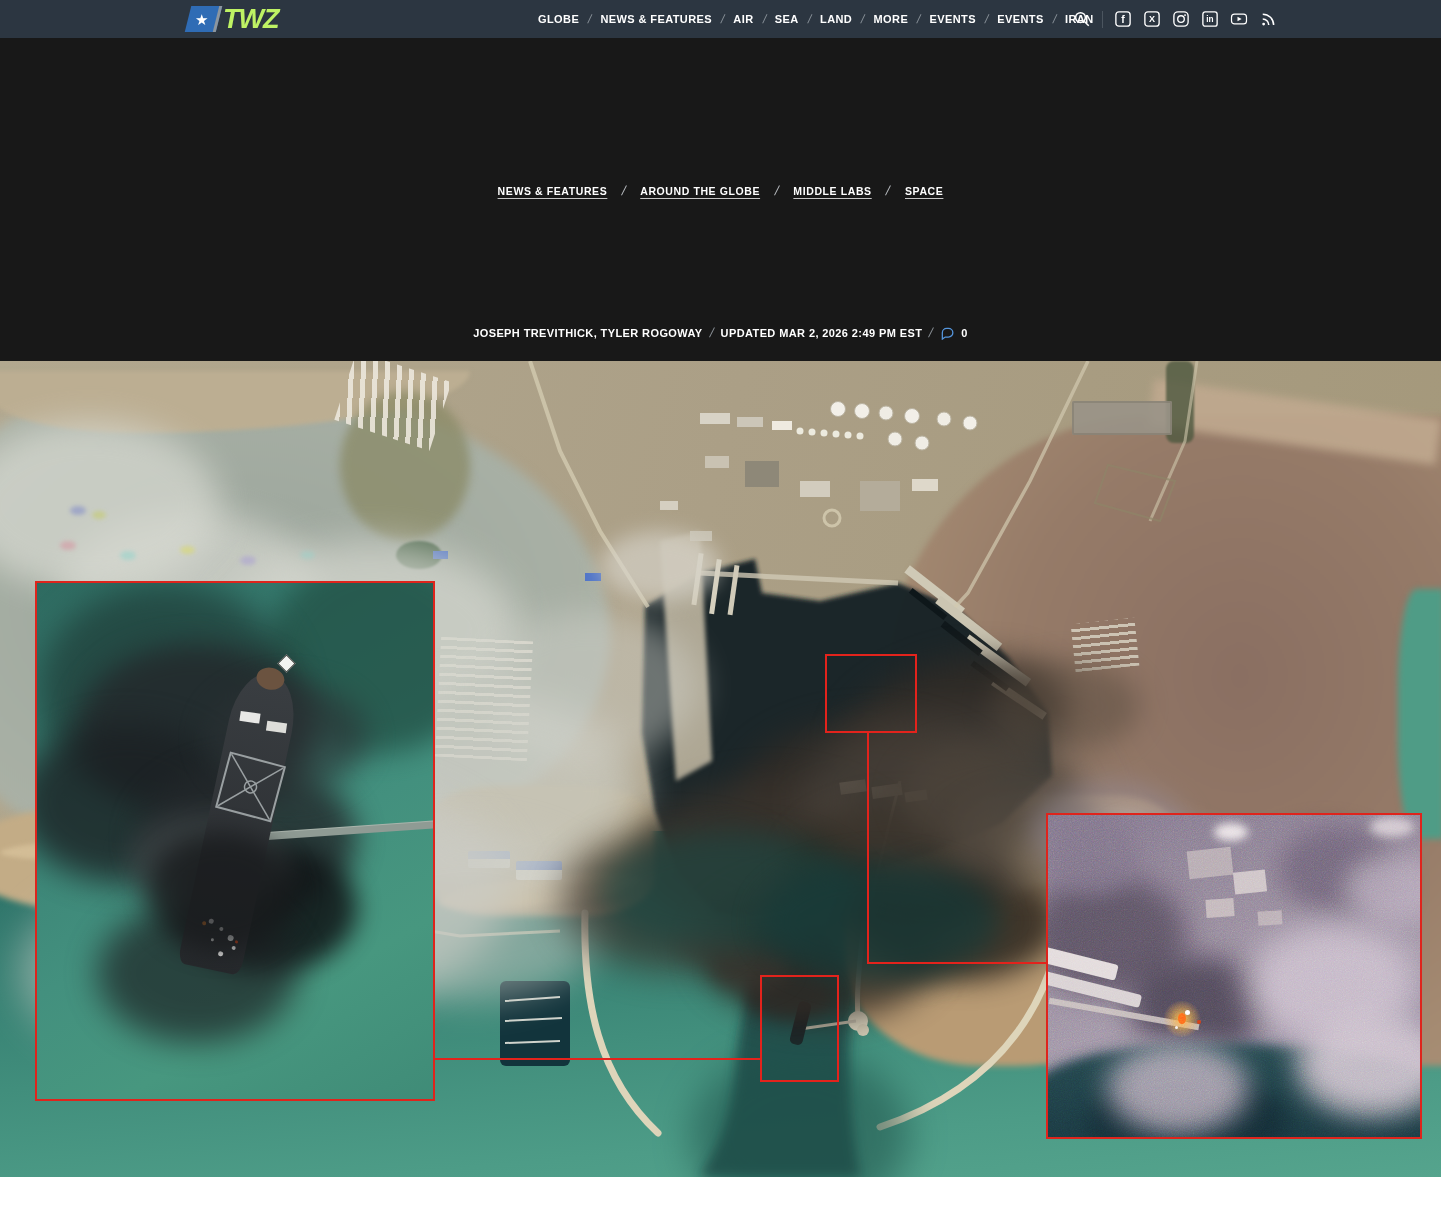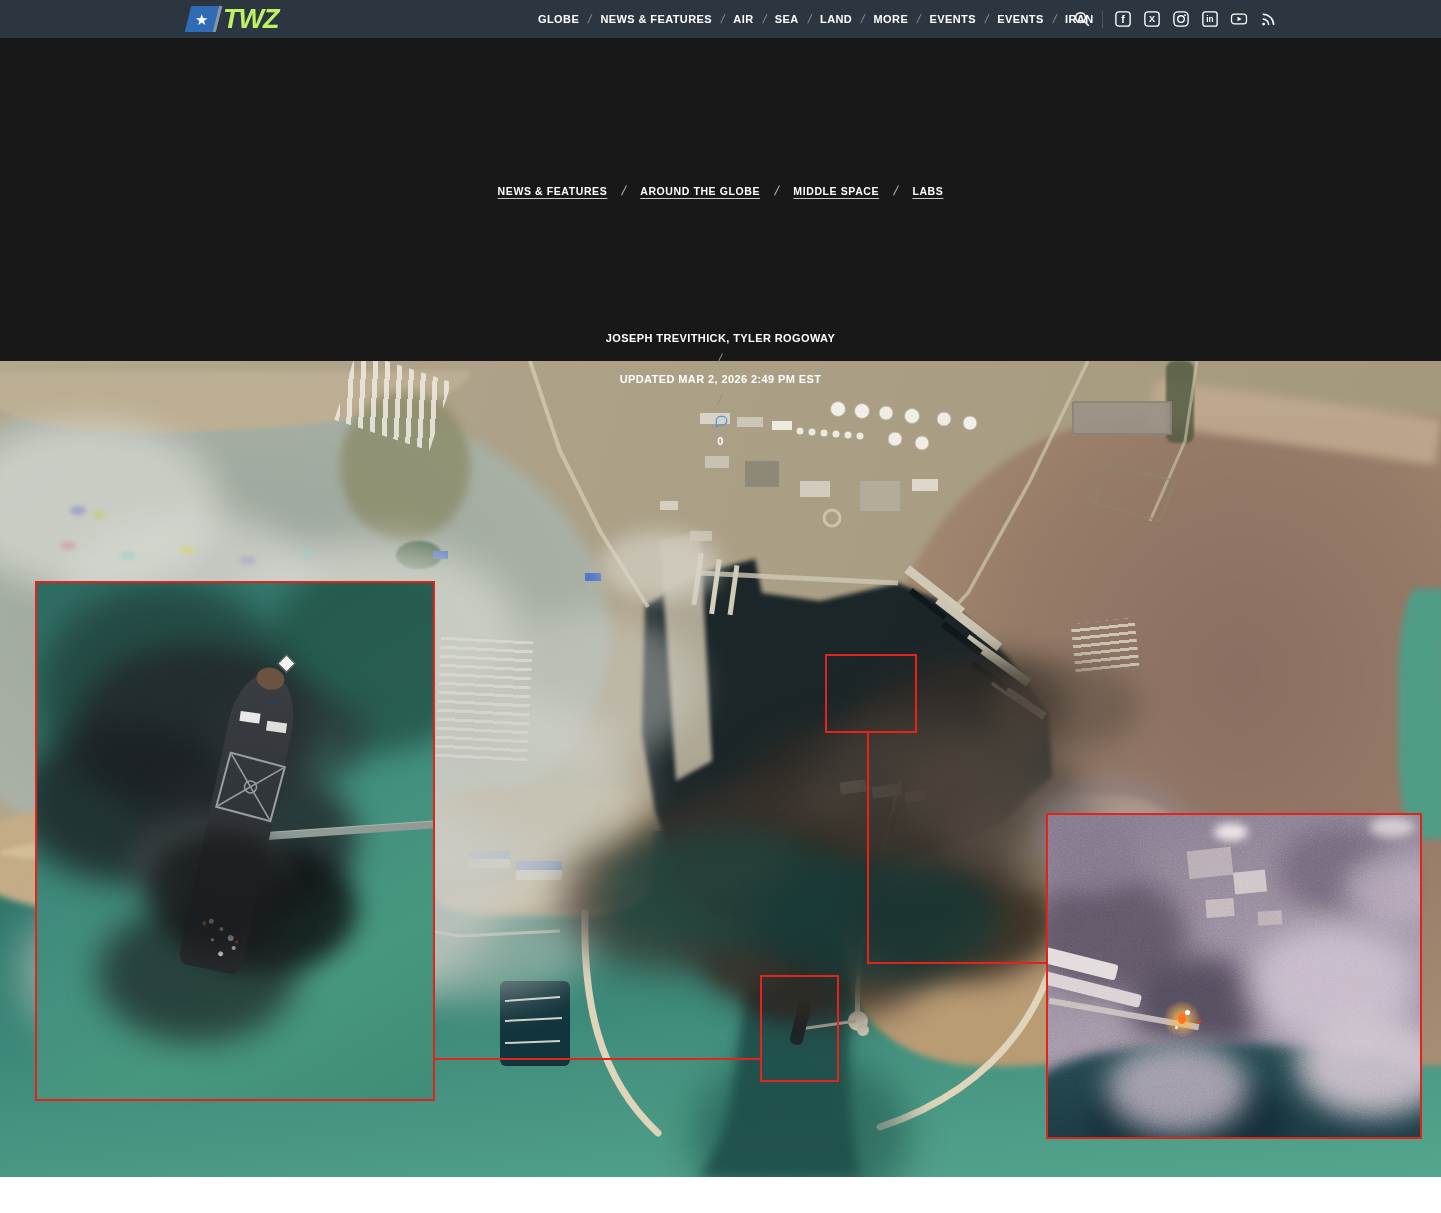--- a/index.html
+++ b/index.html
@@ -23,22 +23,22 @@
   .breadcrumb{position:absolute;left:0;top:145px;width:100%;text-align:center;color:#fff;
               font-size:10.5px;font-weight:700;letter-spacing:.6px;}
   .breadcrumb a{color:#fff;text-decoration:underline;text-underline-offset:3px;
                 text-decoration-color:rgba(255,255,255,.75);text-decoration-thickness:1px;}
   .breadcrumb .bsep{color:#b9bdc1;margin:0 11px;font-size:13px;font-weight:400;display:inline-block;transform:skewX(-14deg);}
   .title{position:absolute;left:0;top:164px;width:100%;margin:0;text-align:center;color:#fff;
          font-size:41px;font-weight:700;line-height:1.07;letter-spacing:-.6px;}
   .title span{display:inline-block;max-width:700px;transform:scaleX(.9);}
   .subtitle{position:absolute;left:50%;top:255px;width:620px;margin:0 0 0 -310px;text-align:center;
             color:#ededed;font-family:"Liberation Serif",serif;font-size:16.5px;line-height:1.3;}
-  .byline{position:absolute;left:0;top:294px;width:100%;text-align:center;color:#fff;
-          font-size:11px;font-weight:700;letter-spacing:.4px;display:flex;justify-content:center;align-items:center;gap:7px;flex-direction:column;}
+  .byline{position:absolute;left:0;top:287px;width:100%;text-align:center;color:#fff;
+          font-size:11px;font-weight:700;letter-spacing:.4px;display:flex;justify-content:center;align-items:center;gap:7px;}
   .byline .bysep{color:#8b9197;font-weight:400;font-size:13px;transform:skewX(-14deg);}
   .byline .cicon{width:14px;height:14px;display:inline-block;}
   
   .sat{position:absolute;left:0;top:361px;width:1441px;height:816px;overflow:hidden;background:#ab9f86;z-index:4;}
   .b{position:absolute;border-radius:50%;}
   .rect{position:absolute;}
   .sat svg.terrain{position:absolute;left:0;top:0;z-index:6;}
   .z1{z-index:1}.z2{z-index:2}.z3{z-index:3}.z4{z-index:4}
   .z7{z-index:7}.z8{z-index:8}.z9{z-index:9}
   .anno{position:absolute;z-index:20;border:2px solid #e3231c;box-sizing:border-box;}
@@ -129,23 +129,23 @@
       </span>
     </div>
   </header>
 
   <section class="hero">
     <div class="breadcrumb">
       <a href="#">NEWS &amp; FEATURES</a>
       <span class="bsep">/</span>
       <a href="#">AROUND THE GLOBE</a>
       <span class="bsep">/</span>
-      <a href="#">MIDDLE SPACE</a>
+      <a href="#">MIDDLE LABS</a>
       <span class="bsep">/</span>
-      <a href="#">LABS</a>
+      <a href="#">SPACE</a>
     </div>
     <div class="byline">
       <span>JOSEPH TREVITHICK, TYLER ROGOWAY</span>
       <span class="bysep">/</span>
       <span>UPDATED MAR 2, 2026 2:49 PM EST</span>
       <span class="bysep">/</span>
       <span class="cicon">
         <svg viewBox="0 0 24 24" width="14" height="14">
             <path d="M22 11.5A7.5 7.5 0 0 1 14.5 19H9l-5 3.5V11.5A7.5 7.5 0 0 1 11.5 4h3A7.5 7.5 0 0 1 22 11.5z" fill="none" stroke="#5596dd" stroke-width="2.2"></path>
           </svg>

